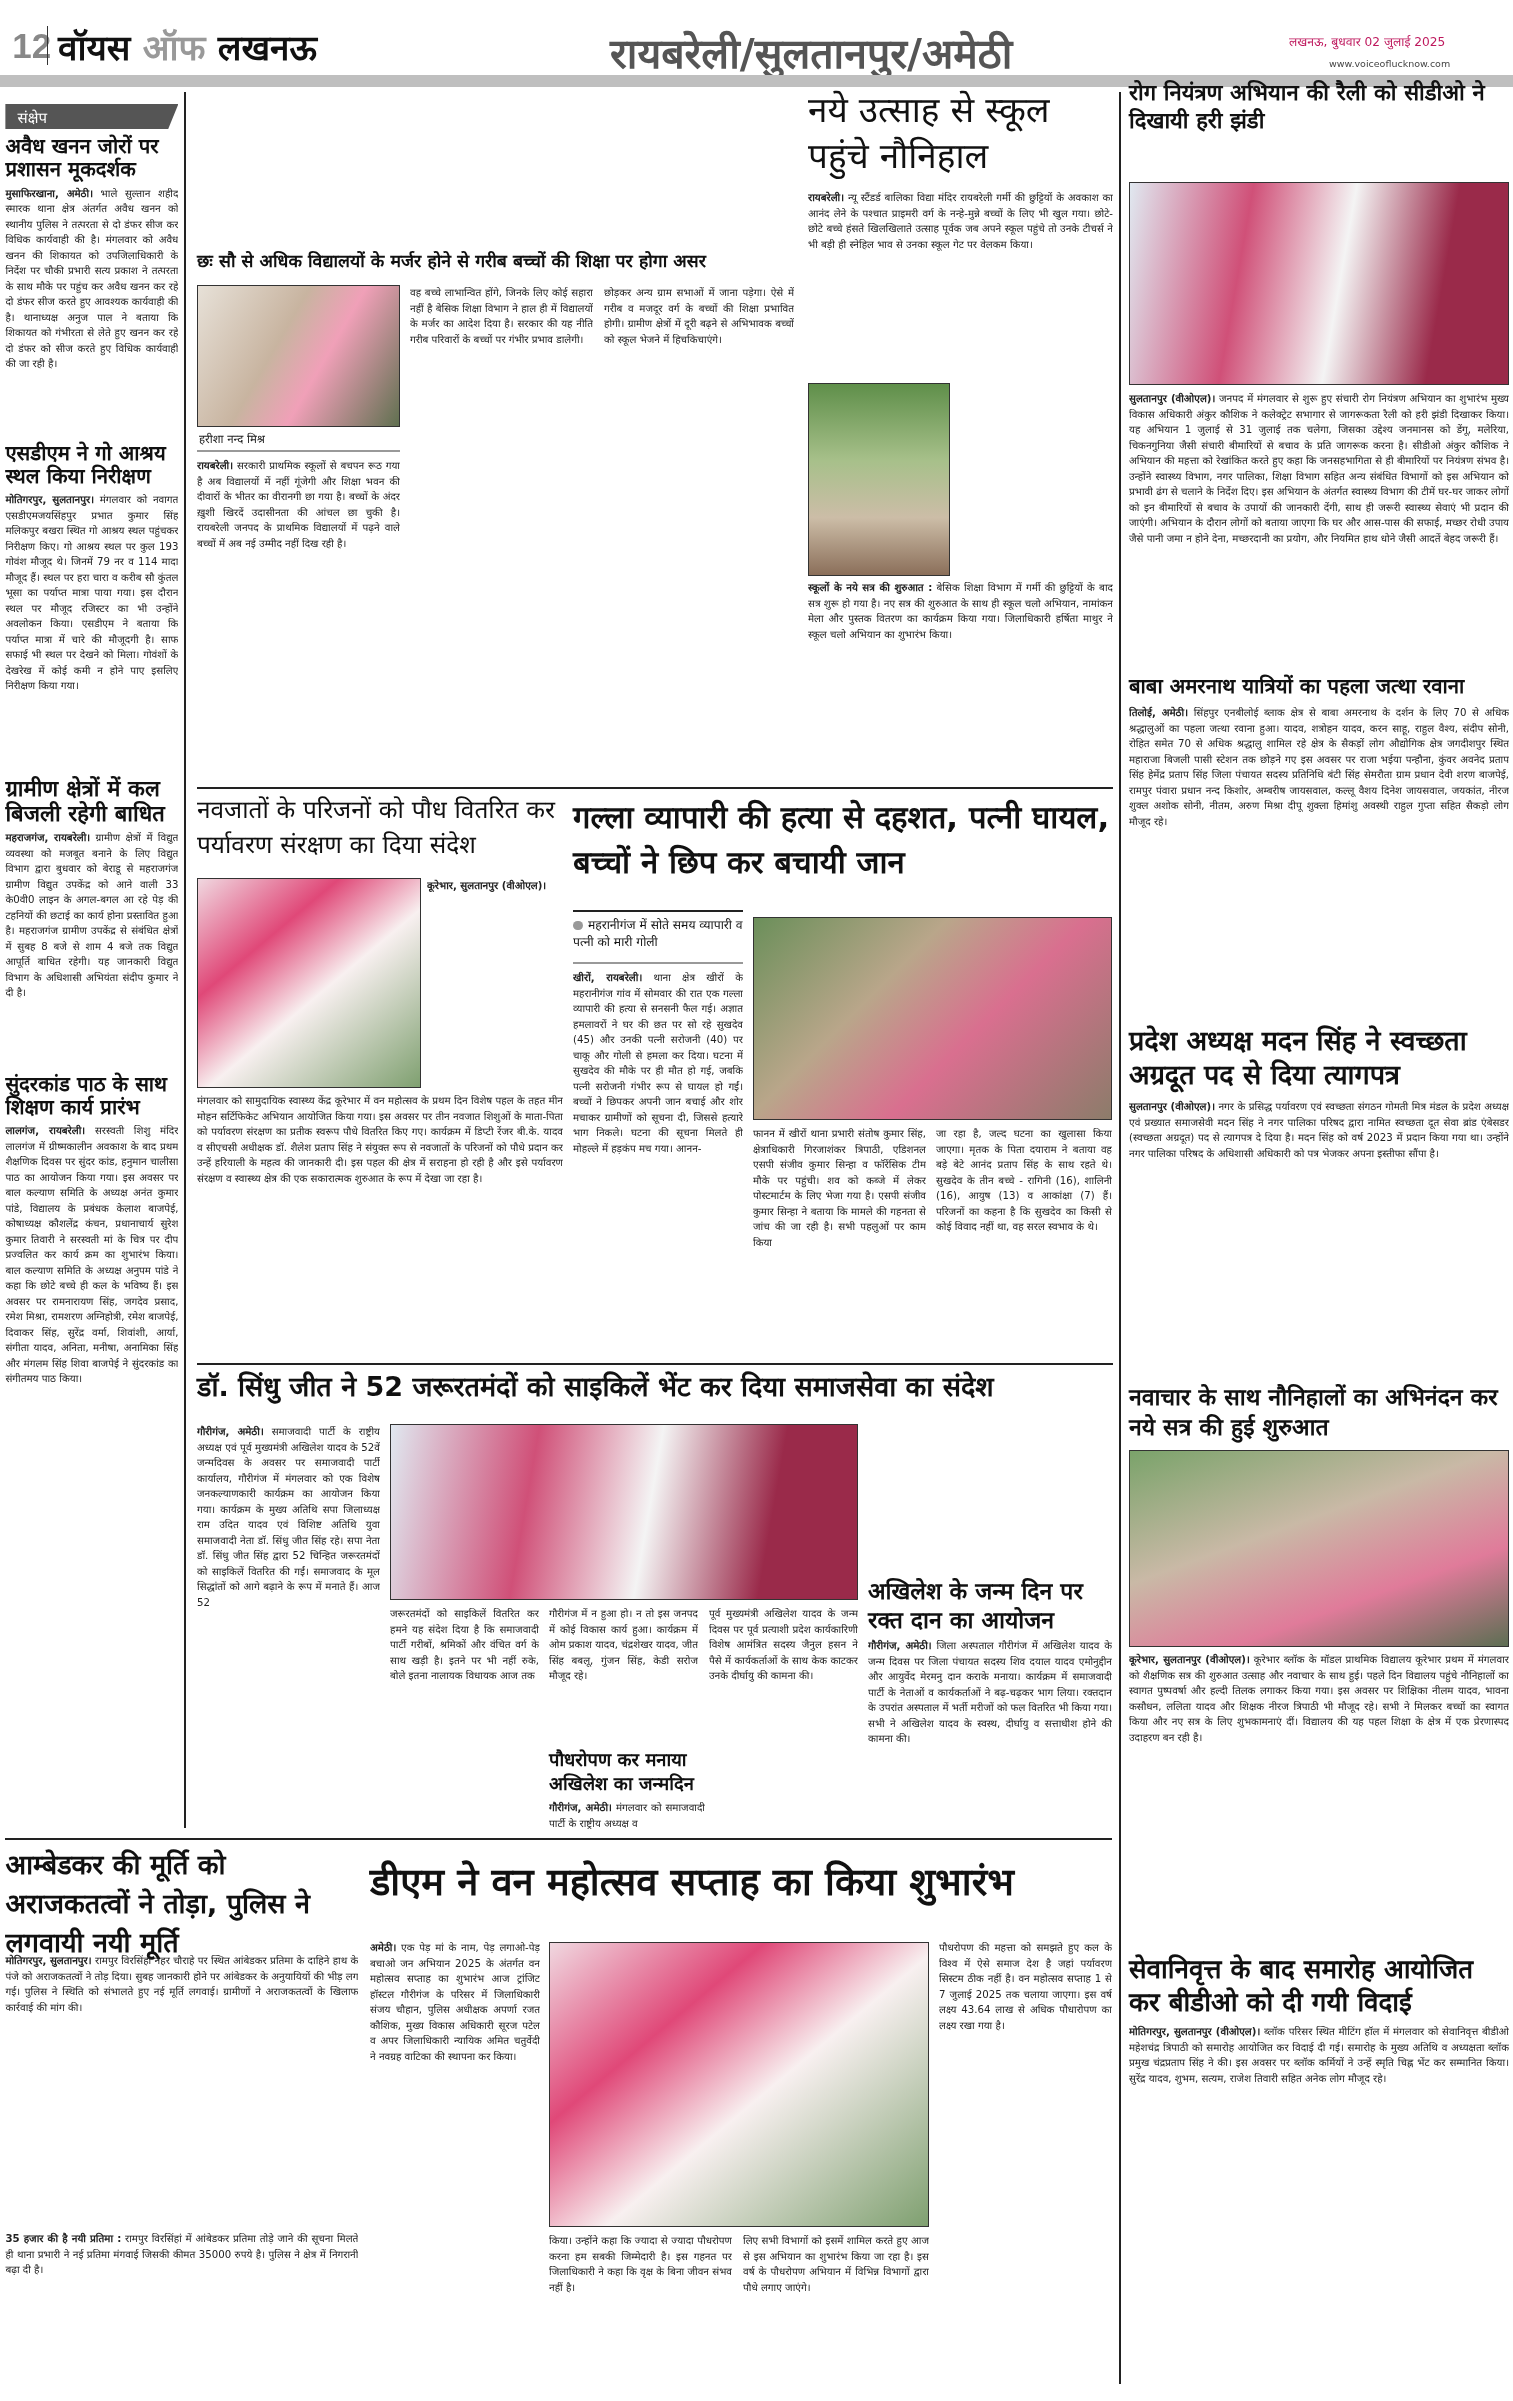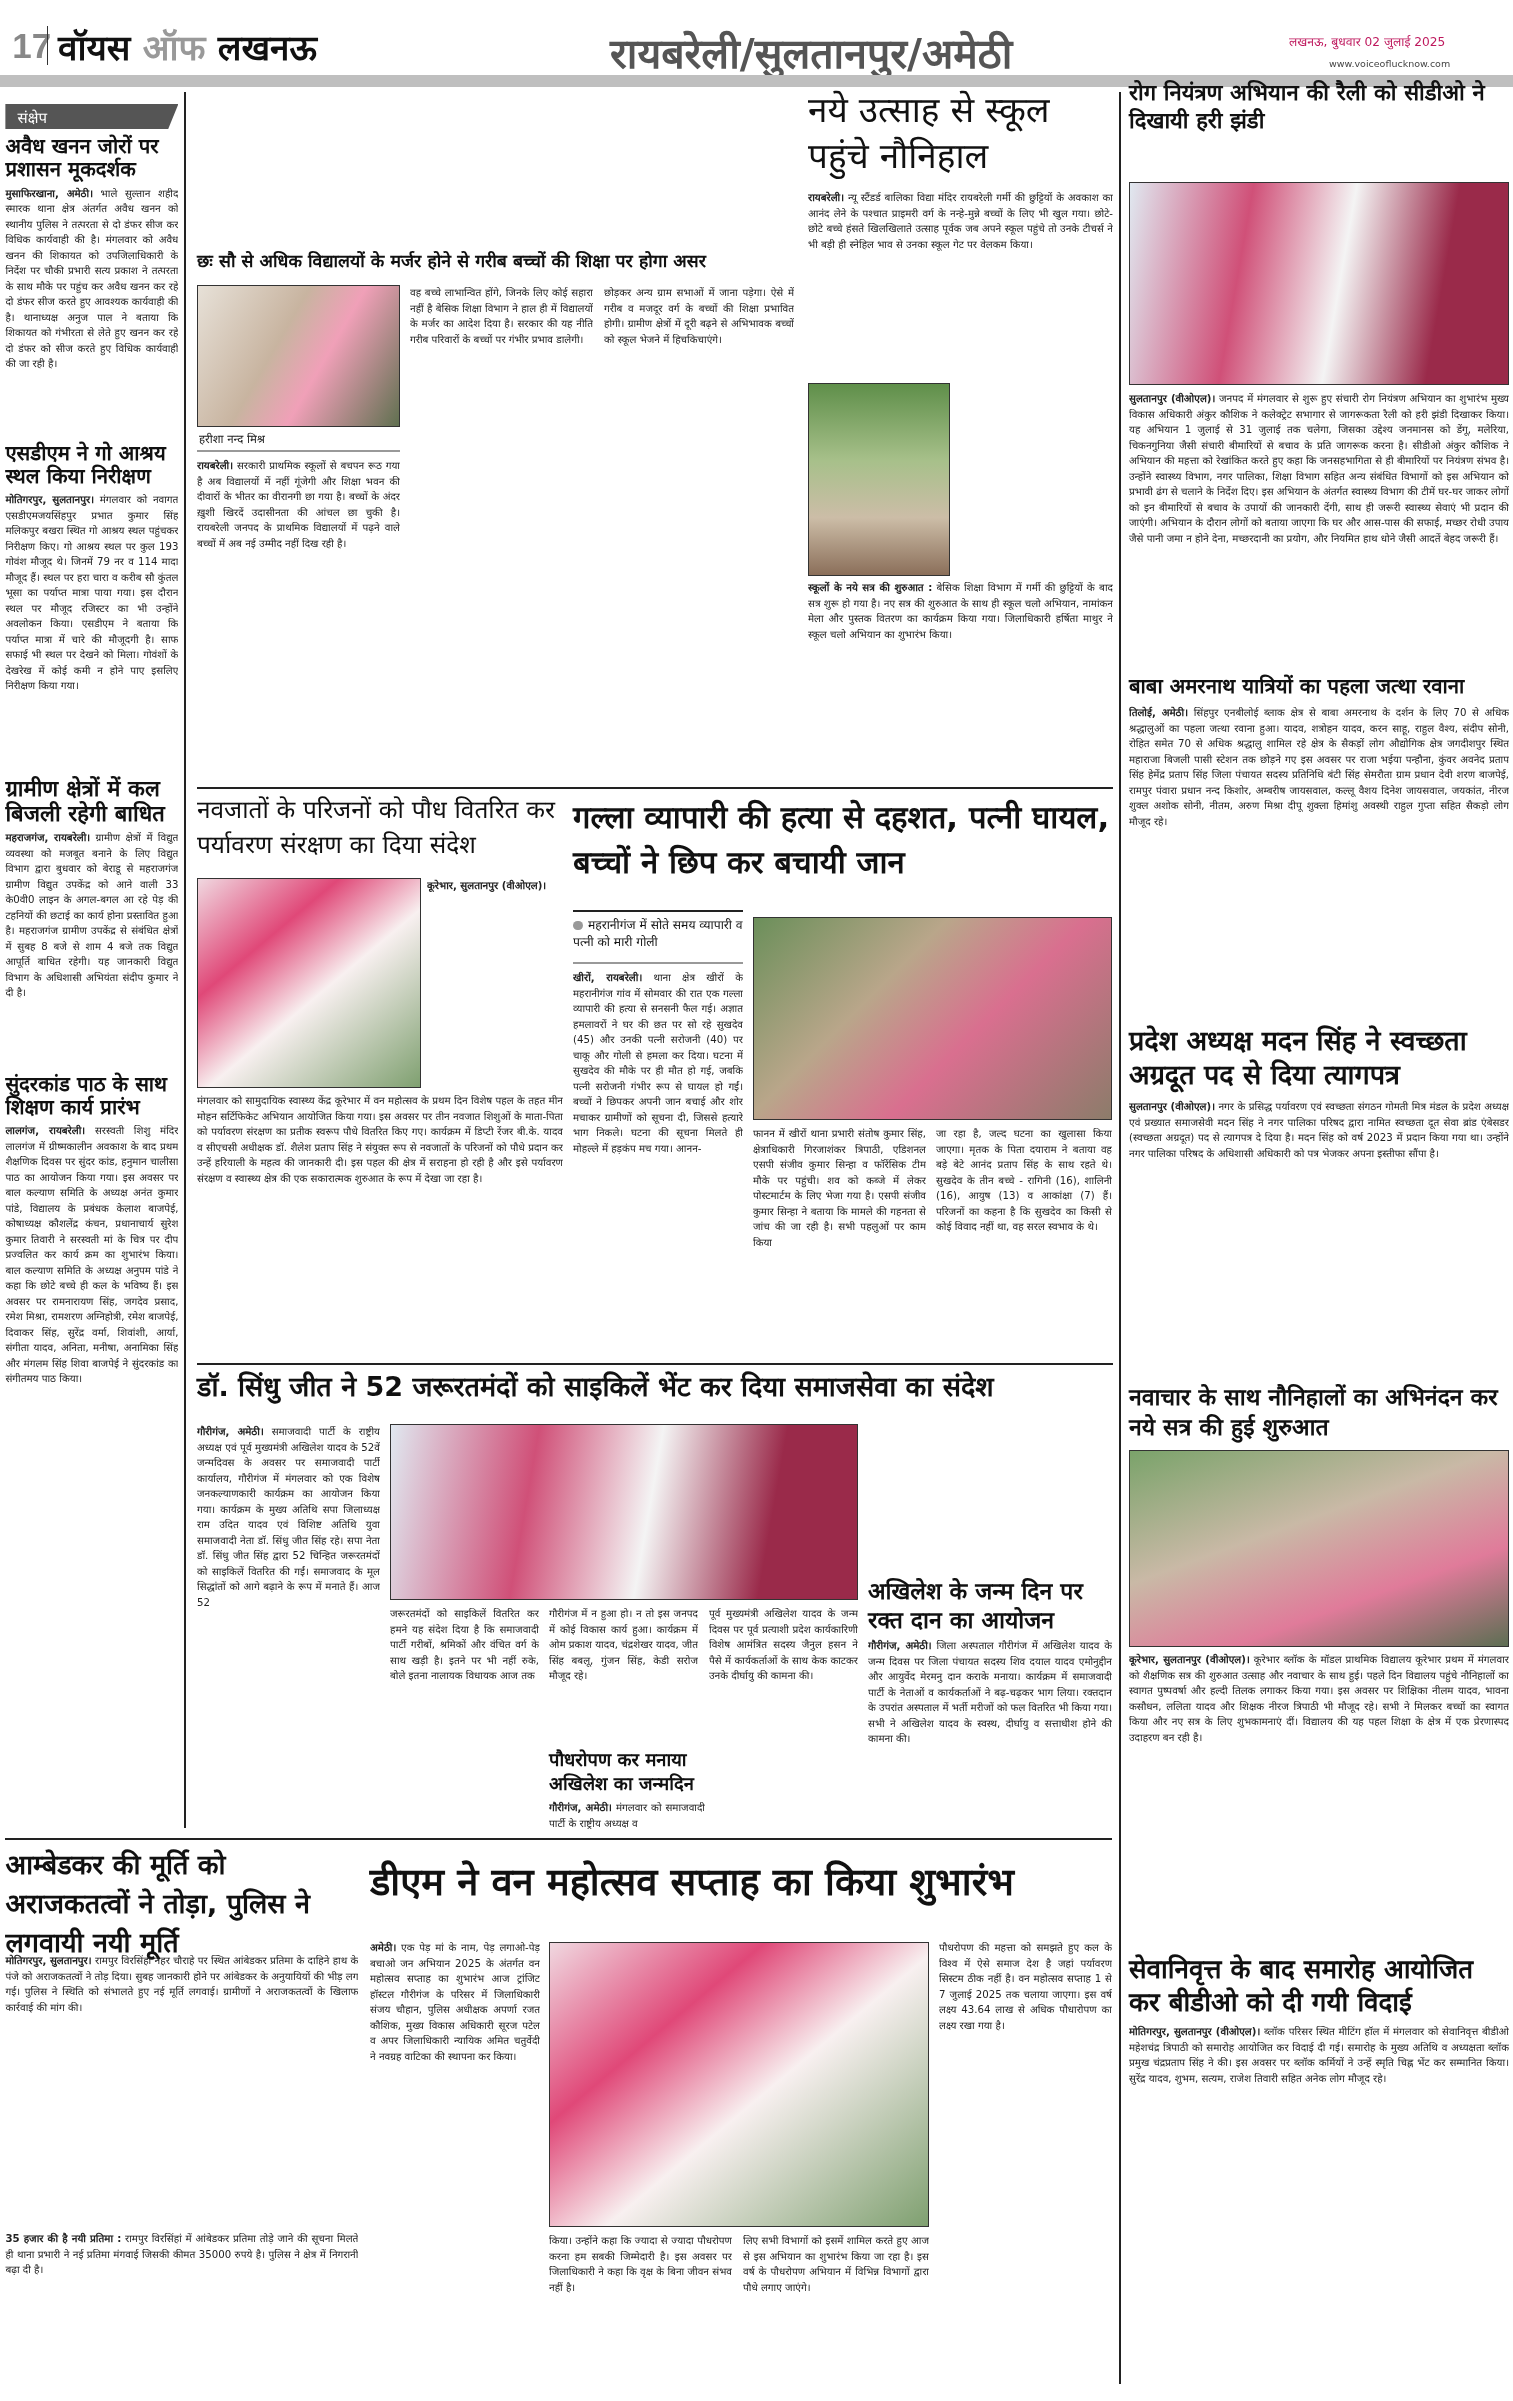--- a/index.html
+++ b/index.html
@@ -26,21 +26,21 @@
 .photo.p6{background:linear-gradient(140deg,#f0d8e0,#e04878 30%,#f8f0f0 55%,#7fa070)}
 .caption{font-size:10.2px;color:#222}
 .tag{background:#555;color:#fff;font-size:15px;padding:2.7px 12.2px;clip-path:polygon(0 0,100% 0,94% 100%,0 100%)}
 .hr{height:2px;background:#222}
 .hr-gray{height:2px;background:#999}
 .bullet-dot{display:inline-block;width:9.5px;height:9.5px;border-radius:50%;background:#999;margin-right:5.4px;vertical-align:middle}
 </style>
 </head>
 <body>
 
-<div class="abs mast-num">17</div>
+<div class="abs mast-num">12</div>
 <div class="abs mast-sep"></div>
 <div class="abs mast-name">
   <span>वॉयस</span>
   <span class="mid">ऑफ</span>
   <span>लखनऊ</span>
 </div>
 <div class="abs mast-section">रायबरेली/सुलतानपुर/अमेठी</div>
 <div class="abs mast-date">लखनऊ, बुधवार 02 जुलाई 2025</div>
 <div class="abs mast-url">www.voiceoflucknow.com</div>
 <div class="abs band"></div>
@@ -129,16 +129,16 @@
 <div class="abs body" style="left:868px;top:1638px;width:244px;height:193px"><span class="dateline">गौरीगंज, अमेठी।</span> <span>जिला अस्पताल गौरीगंज में अखिलेश यादव के जन्म दिवस पर जिला पंचायत सदस्य शिव दयाल यादव एमोनुद्दीन और आयुर्वेद मेरमनु दान कराके मनाया। कार्यक्रम में समाजवादी पार्टी के नेताओं व कार्यकर्ताओं ने बढ़-चढ़कर भाग लिया। रक्तदान के उपरांत अस्पताल में भर्ती मरीजों को फल वितरित भी किया गया। सभी ने अखिलेश यादव के स्वस्थ, दीर्घायु व सत्ताधीश होने की कामना की।</span></div>
 
 <div class="abs hr" style="left:5.4px;top:1838px;width:1107px"></div>
 <div class="abs hl-thin" style="left:5.4px;top:1845px;width:353px;font-size:27px;line-height:1.45;font-weight:bold">आम्बेडकर की मूर्ति को अराजकतत्वों ने तोड़ा, पुलिस ने लगवायी नयी मूर्ति</div>
 <div class="abs body" style="left:5.4px;top:1953px;width:353px;height:271px"><span class="dateline">मोतिगरपुर, सुलतानपुर।</span> <span>रामपुर विरसिंहां नहर चौराहे पर स्थित आंबेडकर प्रतिमा के दाहिने हाथ के पंजे को अराजकतत्वों ने तोड़ दिया। सुबह जानकारी होने पर आंबेडकर के अनुयायियों की भीड़ लग गई। पुलिस ने स्थिति को संभालते हुए नई मूर्ति लगवाई। ग्रामीणों ने अराजकतत्वों के खिलाफ कार्रवाई की मांग की।</span></div>
 <div class="abs body" style="left:5.4px;top:2231px;width:353px;height:156px"><span class="dateline">35 हजार की है नयी प्रतिमा :</span> <span>रामपुर विरसिंहां में आंबेडकर प्रतिमा तोड़े जाने की सूचना मिलते ही थाना प्रभारी ने नई प्रतिमा मंगवाई जिसकी कीमत 35000 रुपये है। पुलिस ने क्षेत्र में निगरानी बढ़ा दी है।</span></div>
 
 <div class="abs hl" style="left:370px;top:1861px;width:743px;font-size:38px">डीएम ने वन महोत्सव सप्ताह का किया शुभारंभ</div>
 <div class="abs body" style="left:370px;top:1940px;width:170px;height:448px"><span class="dateline">अमेठी।</span> <span>एक पेड़ मां के नाम, पेड़ लगाओ-पेड़ बचाओ जन अभियान 2025 के अंतर्गत वन महोत्सव सप्ताह का शुभारंभ आज ट्रांजिट हॉस्टल गौरीगंज के परिसर में जिलाधिकारी संजय चौहान, पुलिस अधीक्षक अपर्णा रजत कौशिक, मुख्य विकास अधिकारी सूरज पटेल व अपर जिलाधिकारी न्यायिक अमित चतुर्वेदी ने नवग्रह वाटिका की स्थापना कर किया।</span></div>
 <div class="abs photo p6" style="left:549px;top:1942px;width:380px;height:285px"></div>
-<div class="abs body" style="left:549px;top:2233px;width:183px;height:155px">किया। उन्होंने कहा कि ज्यादा से ज्यादा पौधरोपण करना हम सबकी जिम्मेदारी है। इस अवसर पर जिलाधिकारी ने कहा कि वृक्ष के बिना जीवन संभव नहीं है।</div>
+<div class="abs body" style="left:549px;top:2233px;width:183px;height:155px">किया। उन्होंने कहा कि ज्यादा से ज्यादा पौधरोपण करना हम सबकी जिम्मेदारी है। इस गहनत पर जिलाधिकारी ने कहा कि वृक्ष के बिना जीवन संभव नहीं है।</div>
 <div class="abs body" style="left:743px;top:2233px;width:186px;height:155px">लिए सभी विभागों को इसमें शामिल करते हुए आज से इस अभियान का शुभारंभ किया जा रहा है। इस वर्ष के पौधरोपण अभियान में विभिन्न विभागों द्वारा पौधे लगाए जाएंगे।</div>
 <div class="abs body" style="left:939px;top:1940px;width:173px;height:448px">पौधरोपण की महत्ता को समझते हुए कल के विश्व में ऐसे समाज देश है जहां पर्यावरण सिस्टम ठीक नहीं है। वन महोत्सव सप्ताह 1 से 7 जुलाई 2025 तक चलाया जाएगा। इस वर्ष लक्ष्य 43.64 लाख से अधिक पौधारोपण का लक्ष्य रखा गया है।</div>
 
 
 </body></html>

